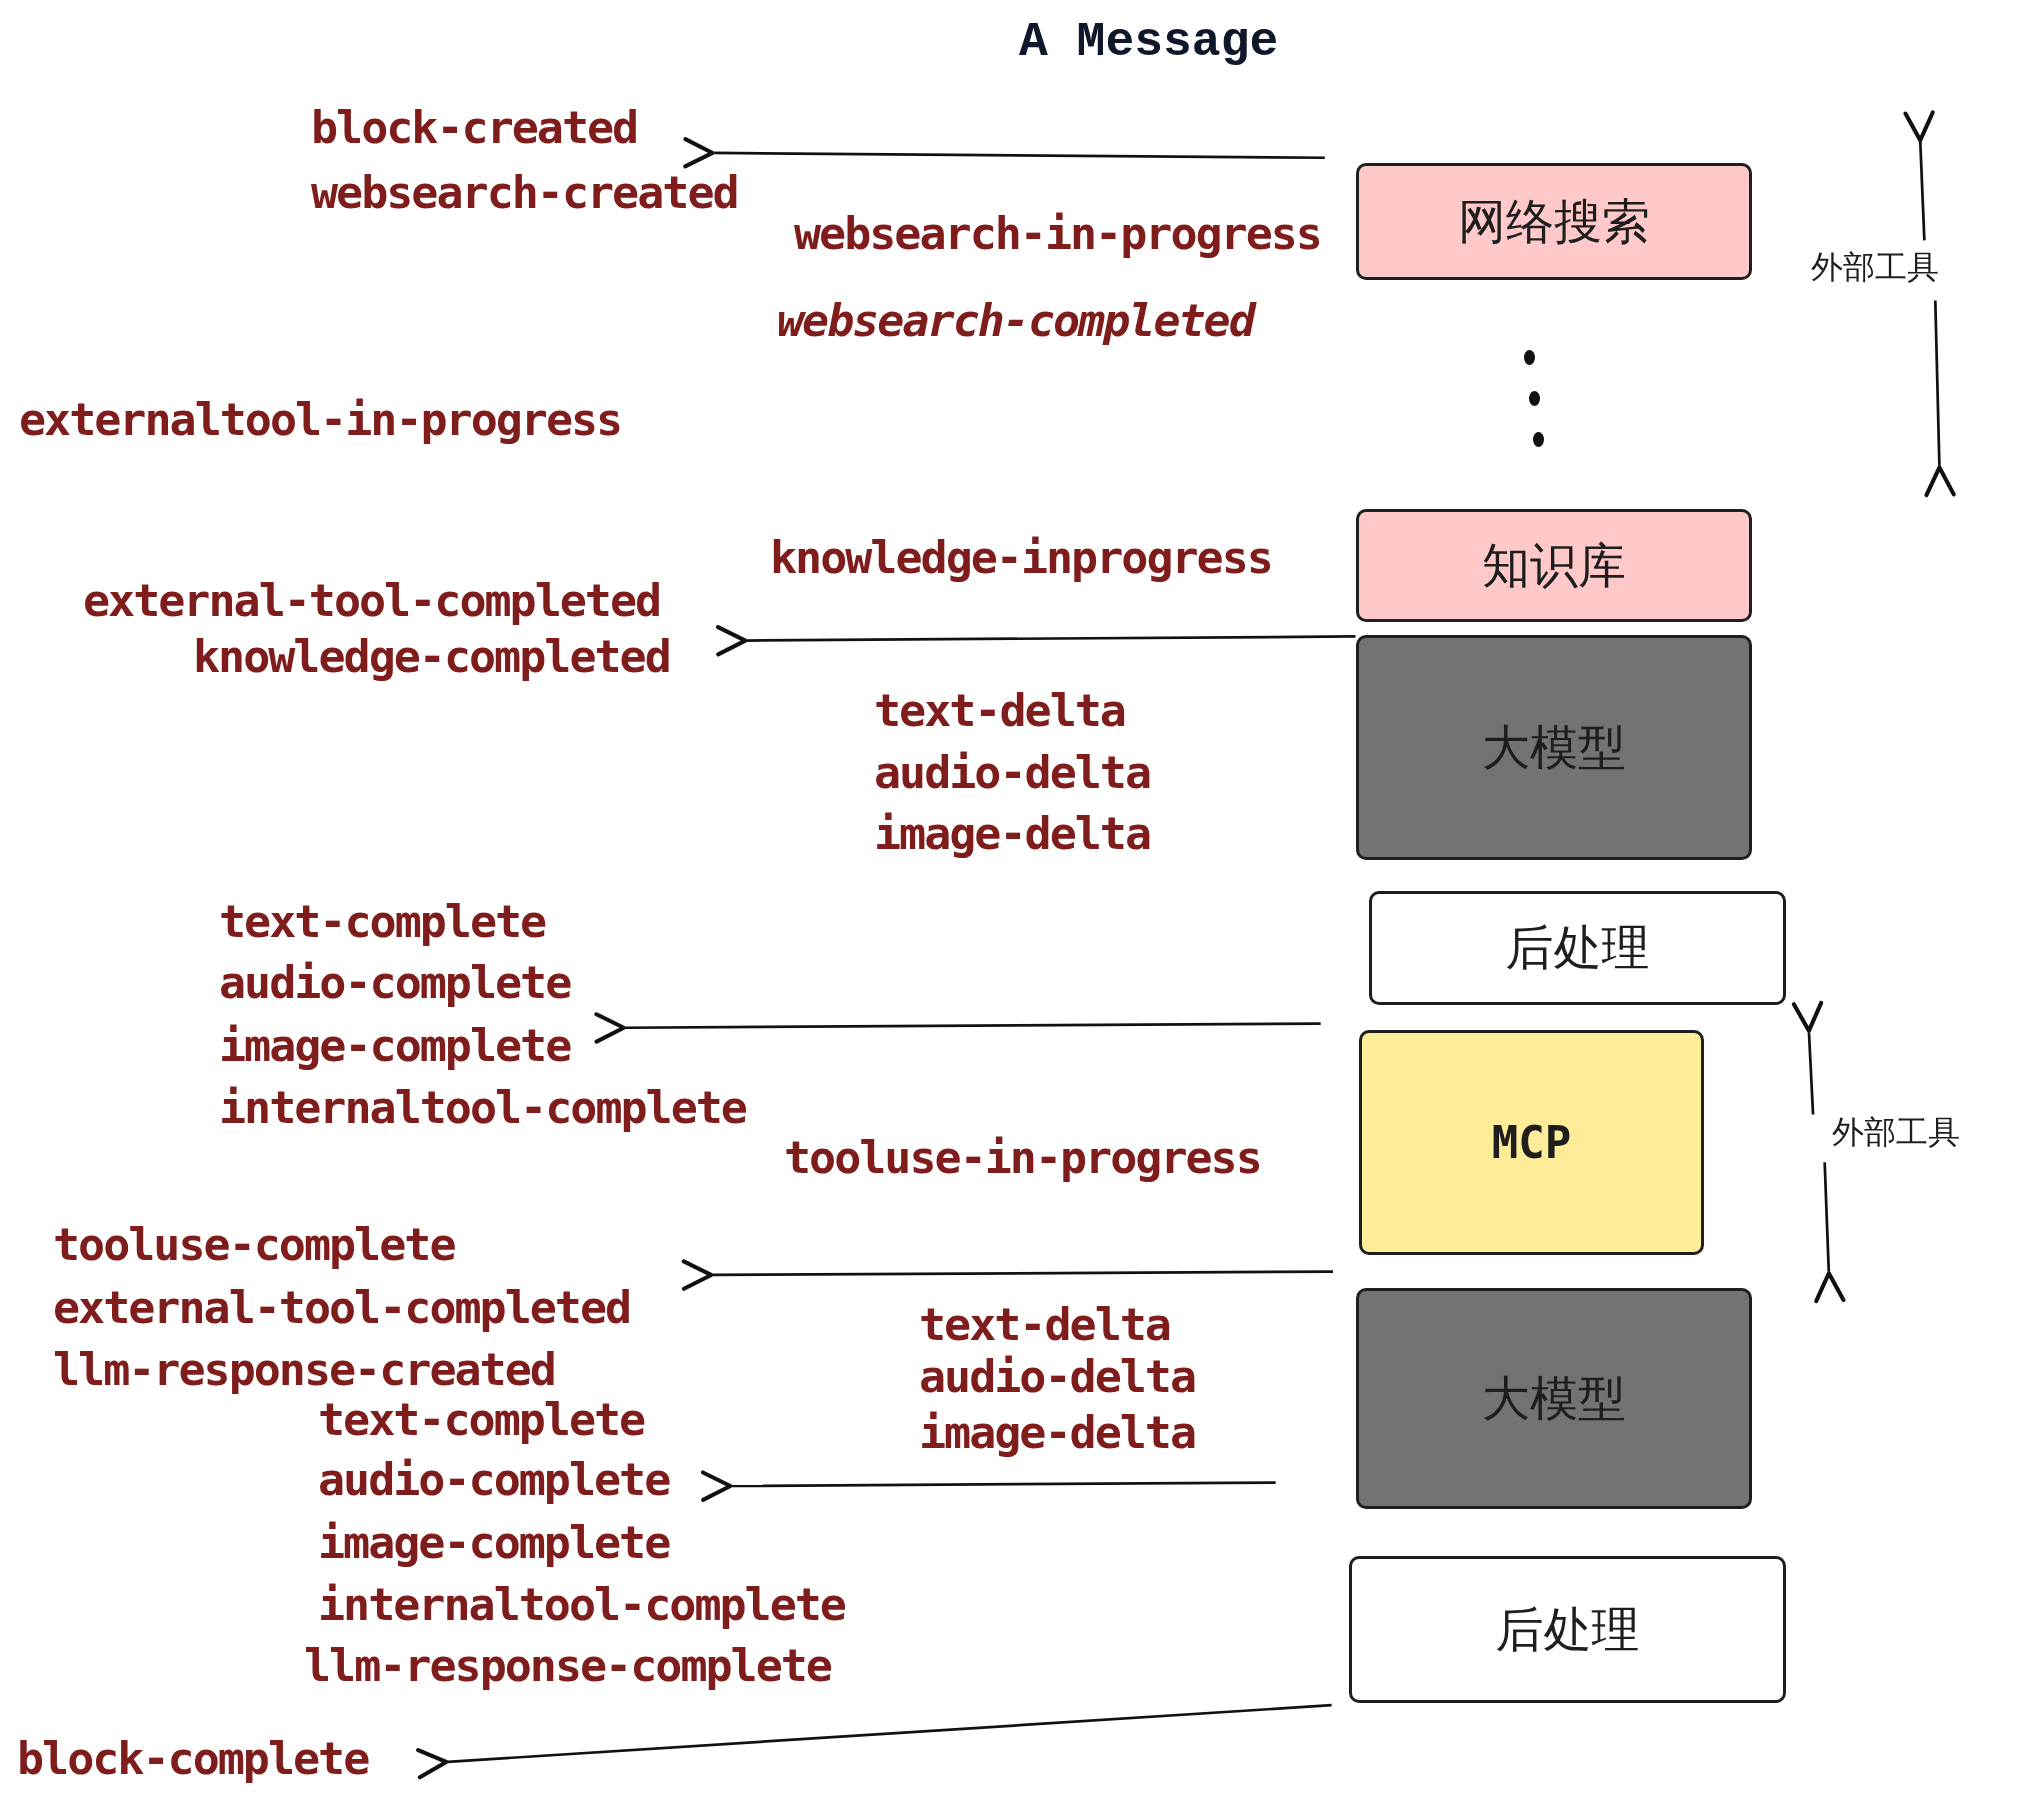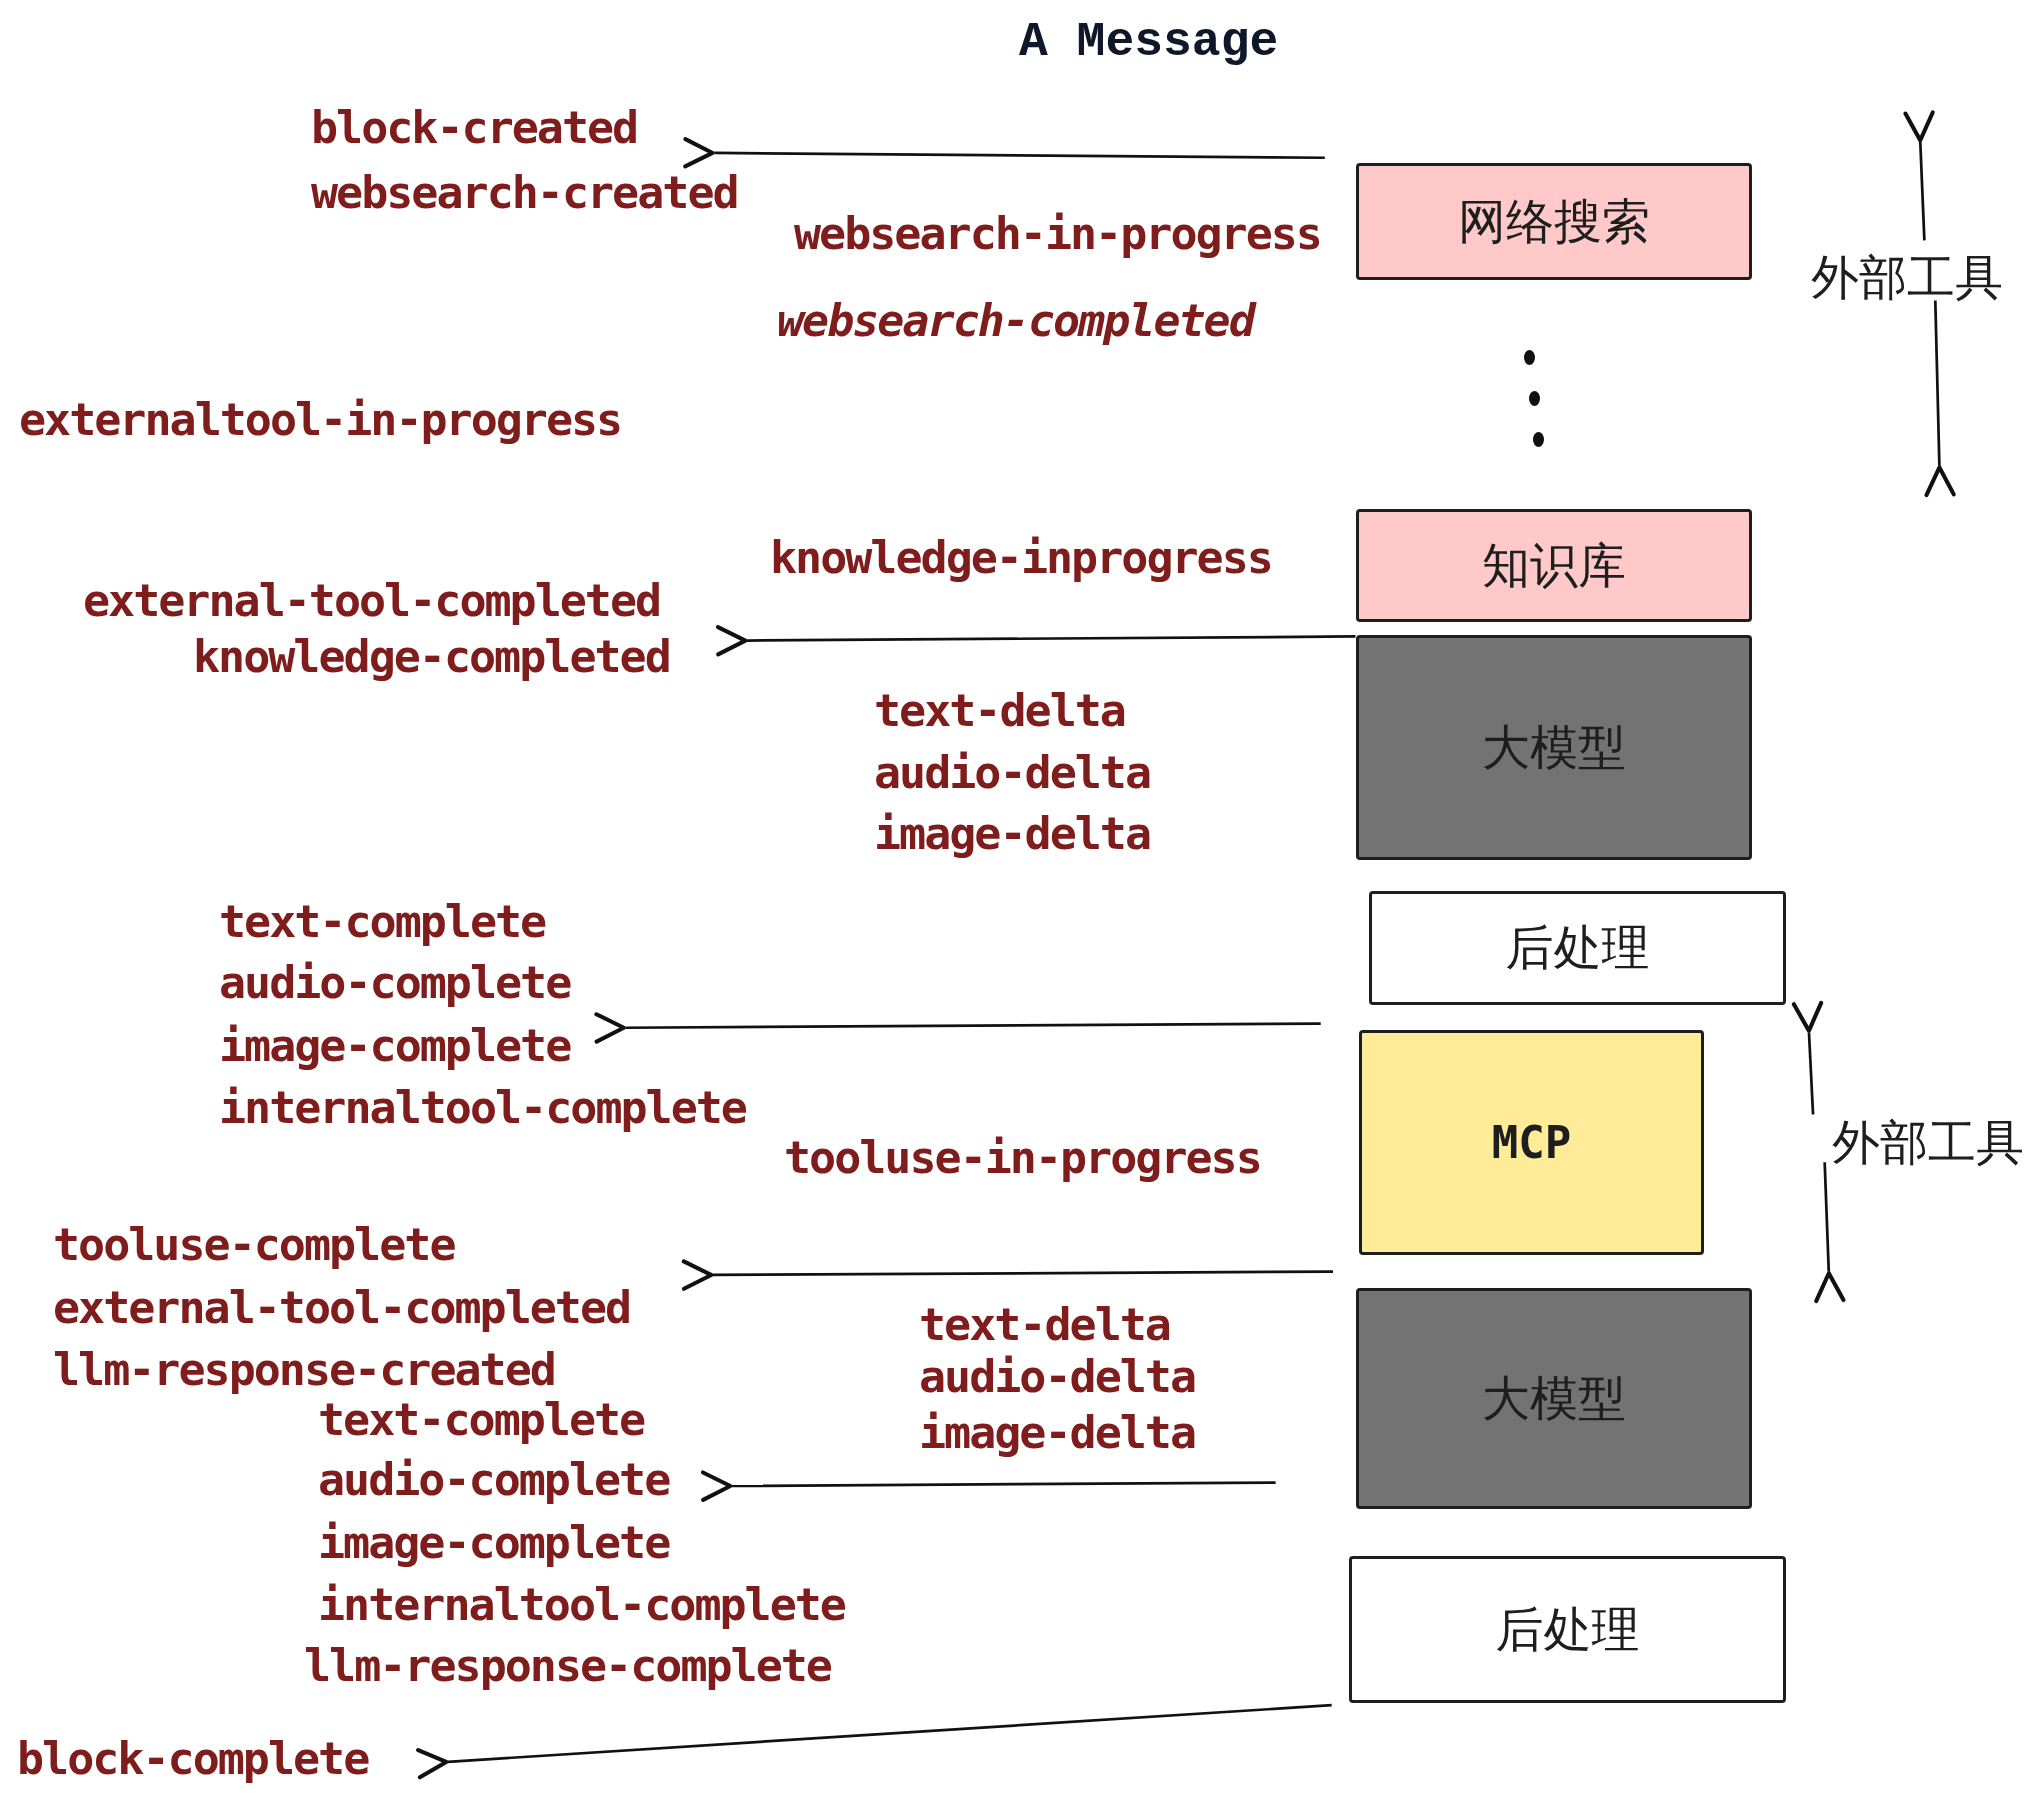--- a/index.html
+++ b/index.html
@@ -2,23 +2,23 @@
 <html style="font-size:11px"><head>
 <meta charset="utf-8">
 <style>
   html,body{margin:0;padding:0;background:#ffffff;}
   #canvas{position:relative;width:2035px;height:1796px;background:#ffffff;overflow:hidden;
           font-family:"DejaVu Sans Mono", monospace;color:#1e1e1e;}
   .ev{position:absolute;font-family:"DejaVu Sans Mono", monospace;font-size:45px;font-weight:700;
       white-space:nowrap;letter-spacing:-2px;color:#7f1d1d;}
   .title{position:absolute;font-family:Liberation Mono, monospace;font-size:48px;font-weight:700;
       white-space:nowrap;color:#0f172a;}
-  .cn{position:absolute;font-family:"DejaVu Sans", sans-serif;font-size:48px;font-weight:500;
+  .cn{position:absolute;font-family:"DejaVu Sans", sans-serif;font-size:32px;font-weight:500;
       white-space:nowrap;color:#1e1e1e;}
-  .box{position:absolute;border:3.4px solid #1e1e1e;border-radius:4px;display:flex;
+  .box{position:absolute;border:3.4px solid #1e1e1e;border-radius:10px;display:flex;
        align-items:center;justify-content:center;box-sizing:border-box;}
   .box .lbl{font-family:"DejaVu Sans", sans-serif;font-size:48px;font-weight:500;color:#1e1e1e;}
   .box .lbl-mono{font-family:"DejaVu Sans Mono", monospace;font-size:44px;font-weight:700;color:#1e1e1e;}
   .pink{background:#ffc9c9;}
   .green{background:#737373;}
   .yellow{background:#ffec99;}
   .white{background:#ffffff;}
   .dot{position:absolute;width:11px;height:15px;border-radius:50%;background:#111111;}
   svg.overlay{position:absolute;left:0;top:0;width:2035px;height:1796px;pointer-events:none;}
 </style>

